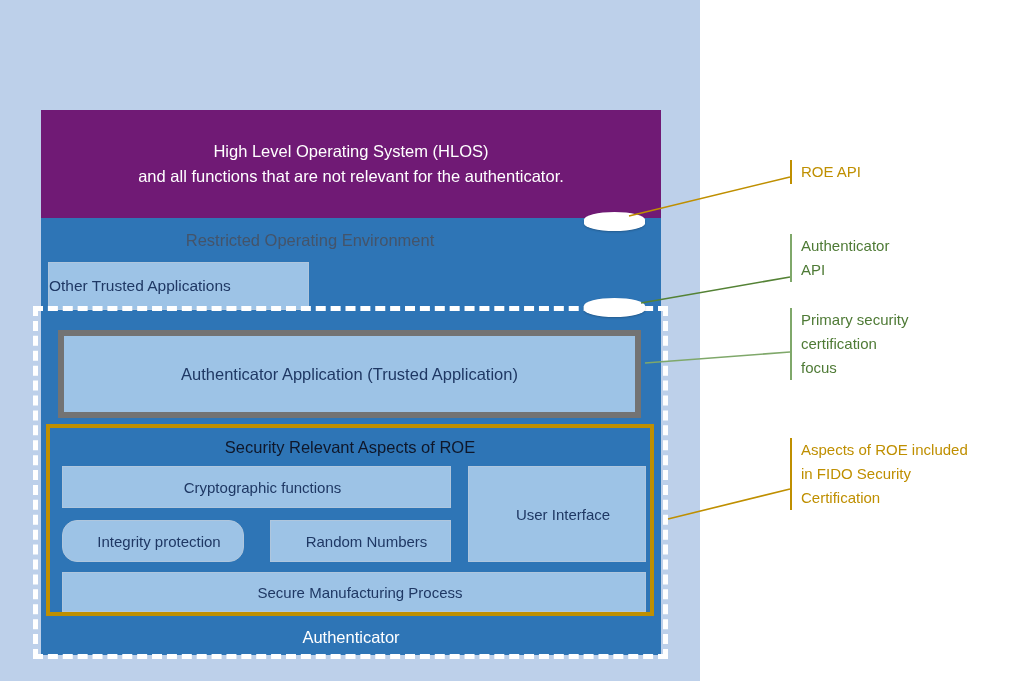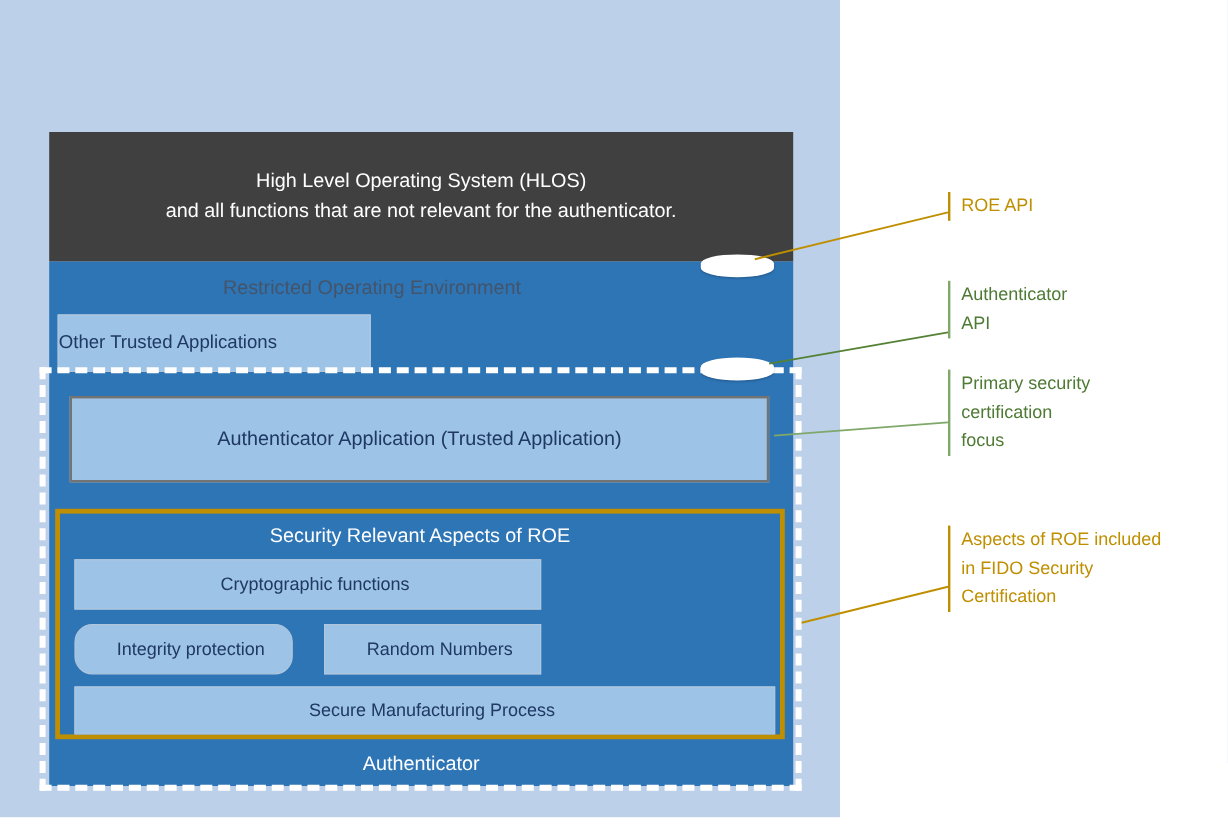--- a/index.html
+++ b/index.html
@@ -38,21 +38,21 @@
     white-space: nowrap;
   }
 
   
   .hlos-box {
     position: absolute;
     left: 41px;
     top: 110px;
     width: 620px;
     height: 108px;
-    background: #404040;
+    background: #701a75;
     display: flex;
     align-items: center;
     justify-content: center;
     text-align: center;
   }
   .hlos-text {
     color: #ffffff;
     font-size: 16.5px;
     line-height: 25px;
     white-space: pre-line;
@@ -105,23 +105,23 @@
     box-sizing: border-box;
     pointer-events: none;
   }
 
   
   .auth-app {
     position: absolute;
     left: 58px;
     top: 330px;
     width: 583px;
-    height: 72px;
+    height: 88px;
     background: #9DC3E6;
-    border: 2px solid #737373;
+    border: 6px solid #737373;
     box-sizing: border-box;
     display: flex;
     align-items: center;
     justify-content: center;
     color: #1F3864;
     font-size: 16.5px;
   }
 
   
   .sec-aspects {
@@ -133,21 +133,21 @@
     background: #2E75B6;
     border: 4px solid #BF8F00;
     box-sizing: border-box;
   }
   .sec-title {
     position: absolute;
     left: 0px;
     top: 10px;
     width: 600px;
     text-align: center;
-    color: #ffffff;
+    color: #0f172a;
     font-size: 16.5px;
     white-space: nowrap;
   }
 
   .sub-box {
     position: absolute;
     background: #9DC3E6;
     border: 1px solid #AFC6DD;
     box-sizing: border-box;
     color: #1F3864;
@@ -252,20 +252,23 @@
     </div>
 
     <div class="sub-box integrity-box">
       <span>Integrity protection</span>
     </div>
 
     <div class="sub-box random-box">
       <span>Random Numbers</span>
     </div>
 
+    <div class="sub-box ui-box">
+      <span>User Interface</span>
+    </div>
 
     <div class="sub-box manuf-box">
       <span>Secure Manufacturing Process</span>
     </div>
   </div>
 
   <div class="auth-band">
     <span>Authenticator</span>
   </div>
 

